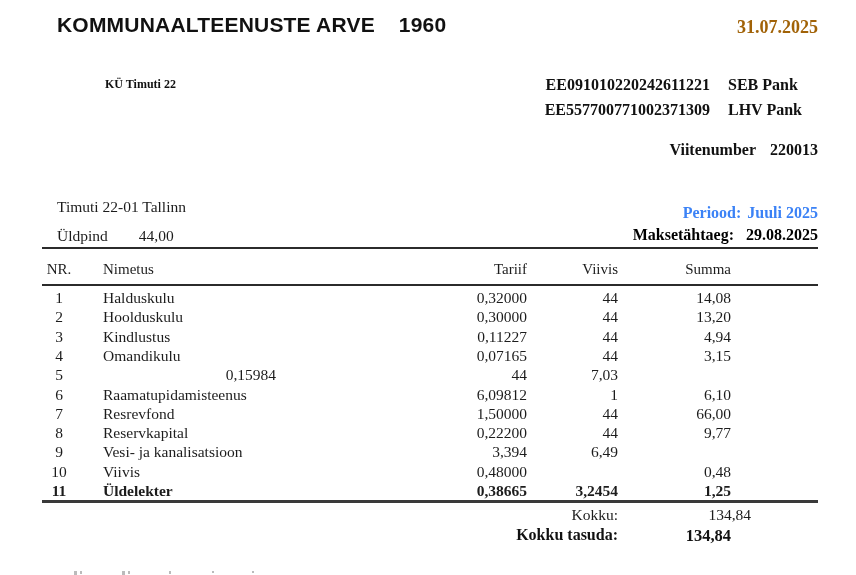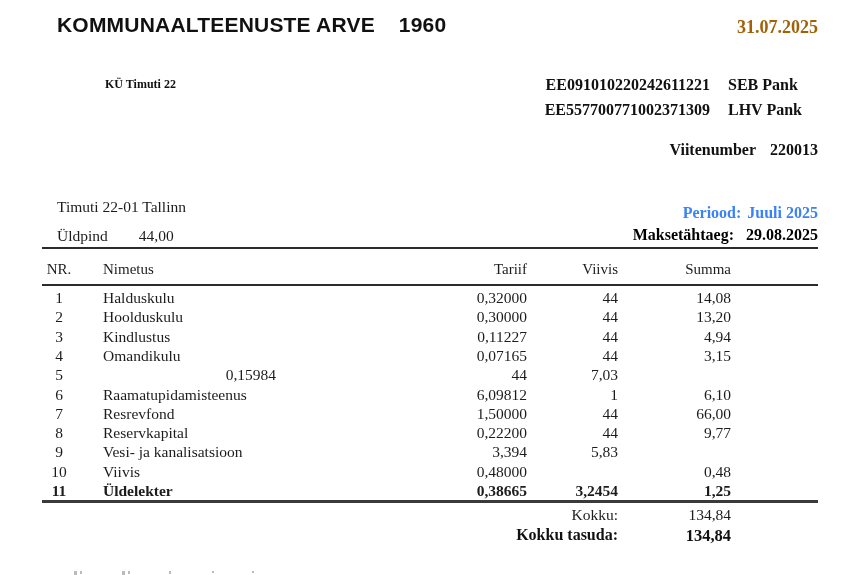--- a/index.html
+++ b/index.html
@@ -65,21 +65,21 @@
   #rows-container .trow{}
 
   
   .total-row{
     position:absolute;left:42px;width:776px;
     display:grid;grid-template-columns:576px 113px 87px;
     white-space:nowrap;
   }
   .total-row .t-label{text-align:right;}
   .total-row .t-value{text-align:right;}
-  .row-kokku{top:506px;font-size:15.5px;}
+  .row-kokku{top:506px;font-size:15.5px;gap:20px;}
   .row-tasuda{top:526px;font-size:16px;font-weight:bold;color:#111;}
   .row-tasuda .t-value{font-size:16.5px;}
 
   
   .cutoff{left:64px;top:569px;width:220px;height:6px;overflow:hidden;opacity:0.45;}
   .cutoff i{position:absolute;top:2px;background:#6b6b6b;display:block;}
   .cutoff i:nth-child(1){left:10px;width:3px;height:4px;}
   .cutoff i:nth-child(2){left:16px;width:2px;height:3px;}
   .cutoff i:nth-child(3){left:58px;width:3px;height:4px;}
   .cutoff i:nth-child(4){left:64px;width:2px;height:3px;}
@@ -208,21 +208,21 @@
       <div class="c-tariff">0,22200</div>
       <div class="c-qty">44</div>
       <div class="c-sum">9,77</div>
       <div></div>
     </div>
 
     <div class="trow" style="top: 442.4px;">
       <div class="c-nr">9</div>
       <div class="c-name">Vesi- ja kanalisatsioon</div>
       <div class="c-qty">3,394</div>
-      <div class="c-sum">5,83</div>
+      <div class="c-sum">6,49</div>
       <div></div>
     </div>
 
     <div class="trow" style="top: 461.7px;">
       <div class="c-nr">10</div>
       <div class="c-name">Viivis</div>
       <div class="c-tariff">0,48000</div>
       <div class="c-qty"></div>
       <div class="c-sum">0,48</div>
       <div></div>

